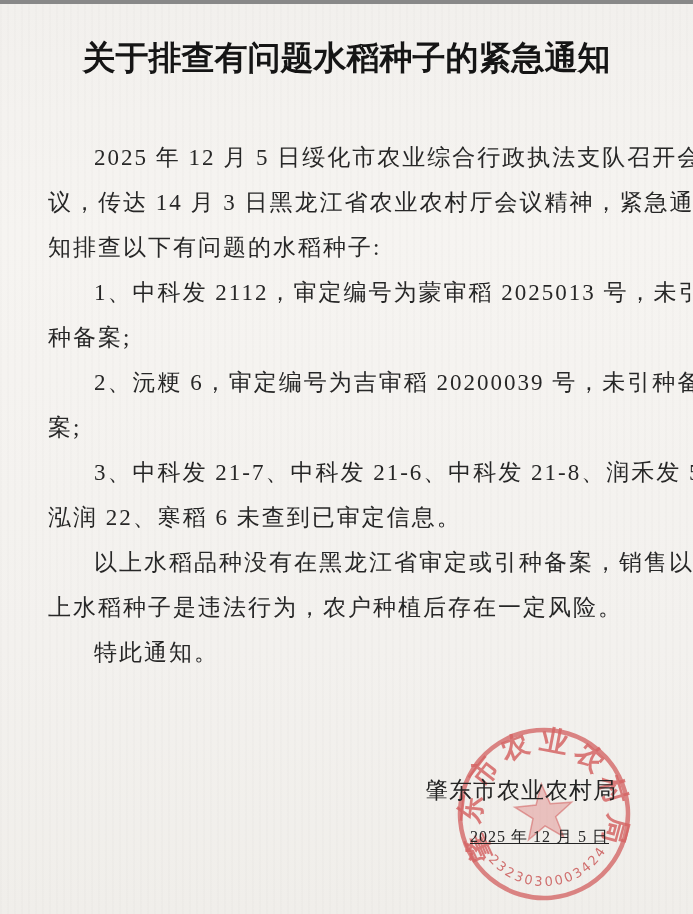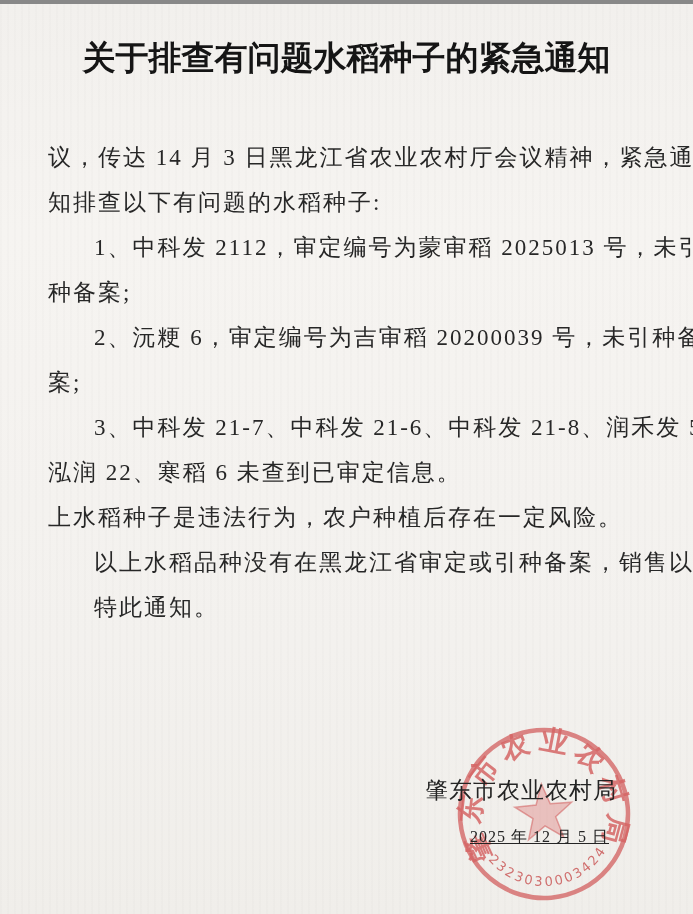--- a/index.html
+++ b/index.html
@@ -74,30 +74,31 @@
   }
 </style>
 </head>
 <body>
 
 <div class="page">
 
   <div class="doc-title">关于排查有问题水稻种子的紧急通知</div>
 
   <div class="doc-body">
+    <div class="doc-line indent">2025 年 12 月 5 日绥化市农业综合行政执法支队召开会</div>
     <div class="doc-line">议，传达 14 月 3 日黑龙江省农业农村厅会议精神，紧急通</div>
     <div class="doc-line">知排查以下有问题的水稻种子:</div>
     <div class="doc-line indent">1、中科发 2112，审定编号为蒙审稻 2025013 号，未引</div>
     <div class="doc-line">种备案;</div>
     <div class="doc-line indent">2、沅粳 6，审定编号为吉审稻 20200039 号，未引种备</div>
     <div class="doc-line">案;</div>
     <div class="doc-line indent">3、中科发 21-7、中科发 21-6、中科发 21-8、润禾发 5、</div>
     <div class="doc-line">泓润 22、寒稻 6 未查到已审定信息。</div>
+    <div class="doc-line indent">以上水稻品种没有在黑龙江省审定或引种备案，销售以</div>
     <div class="doc-line">上水稻种子是违法行为，农户种植后存在一定风险。</div>
-    <div class="doc-line indent">以上水稻品种没有在黑龙江省审定或引种备案，销售以</div>
     <div class="doc-line indent">特此通知。</div>
   </div>
 
   <div class="sig-org">肇东市农业农村局</div>
   <div class="sig-date">2025 年 12 月 5 日</div>
 
   <svg class="seal" viewBox="0 0 178 178" xmlns="http://www.w3.org/2000/svg">
     <defs>
       <path id="ringPath" d="M 43.7 134.3 A 64 64 0 1 1 134.3 134.3" fill="none"></path>
       <path id="serialPath" d="M 21.3 113.6 A 72 72 0 0 0 156.7 113.6" fill="none"></path>

